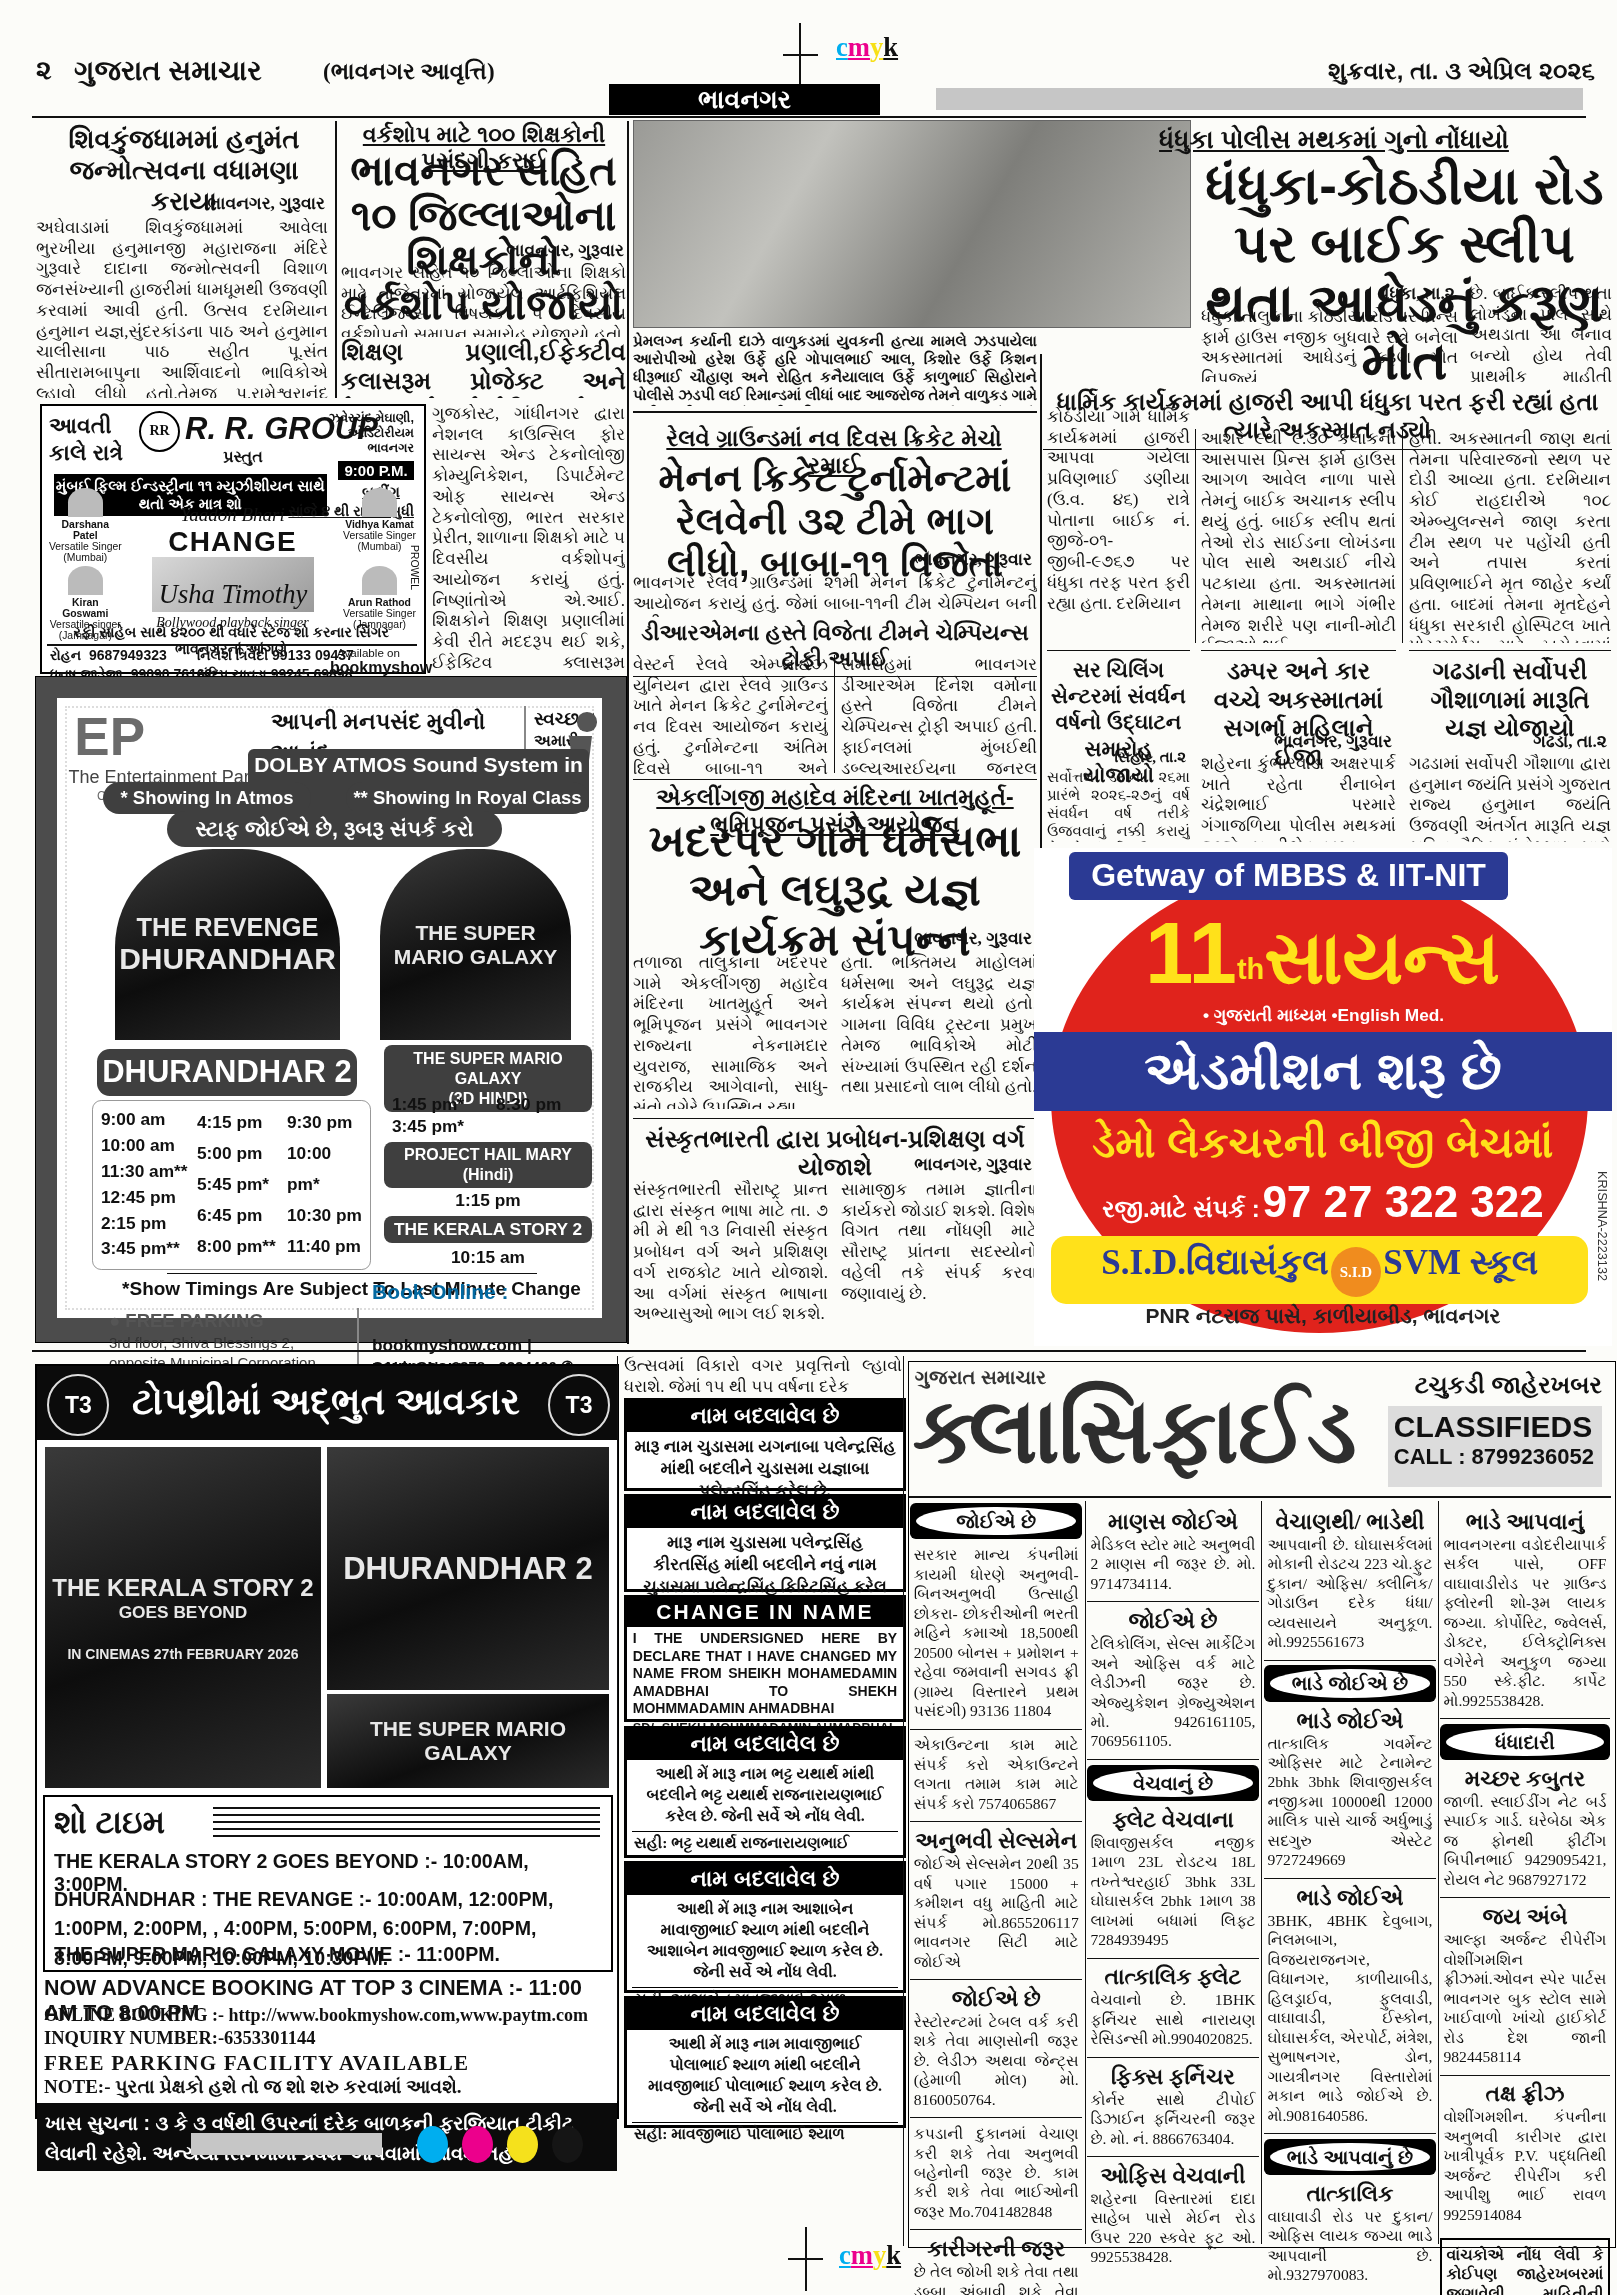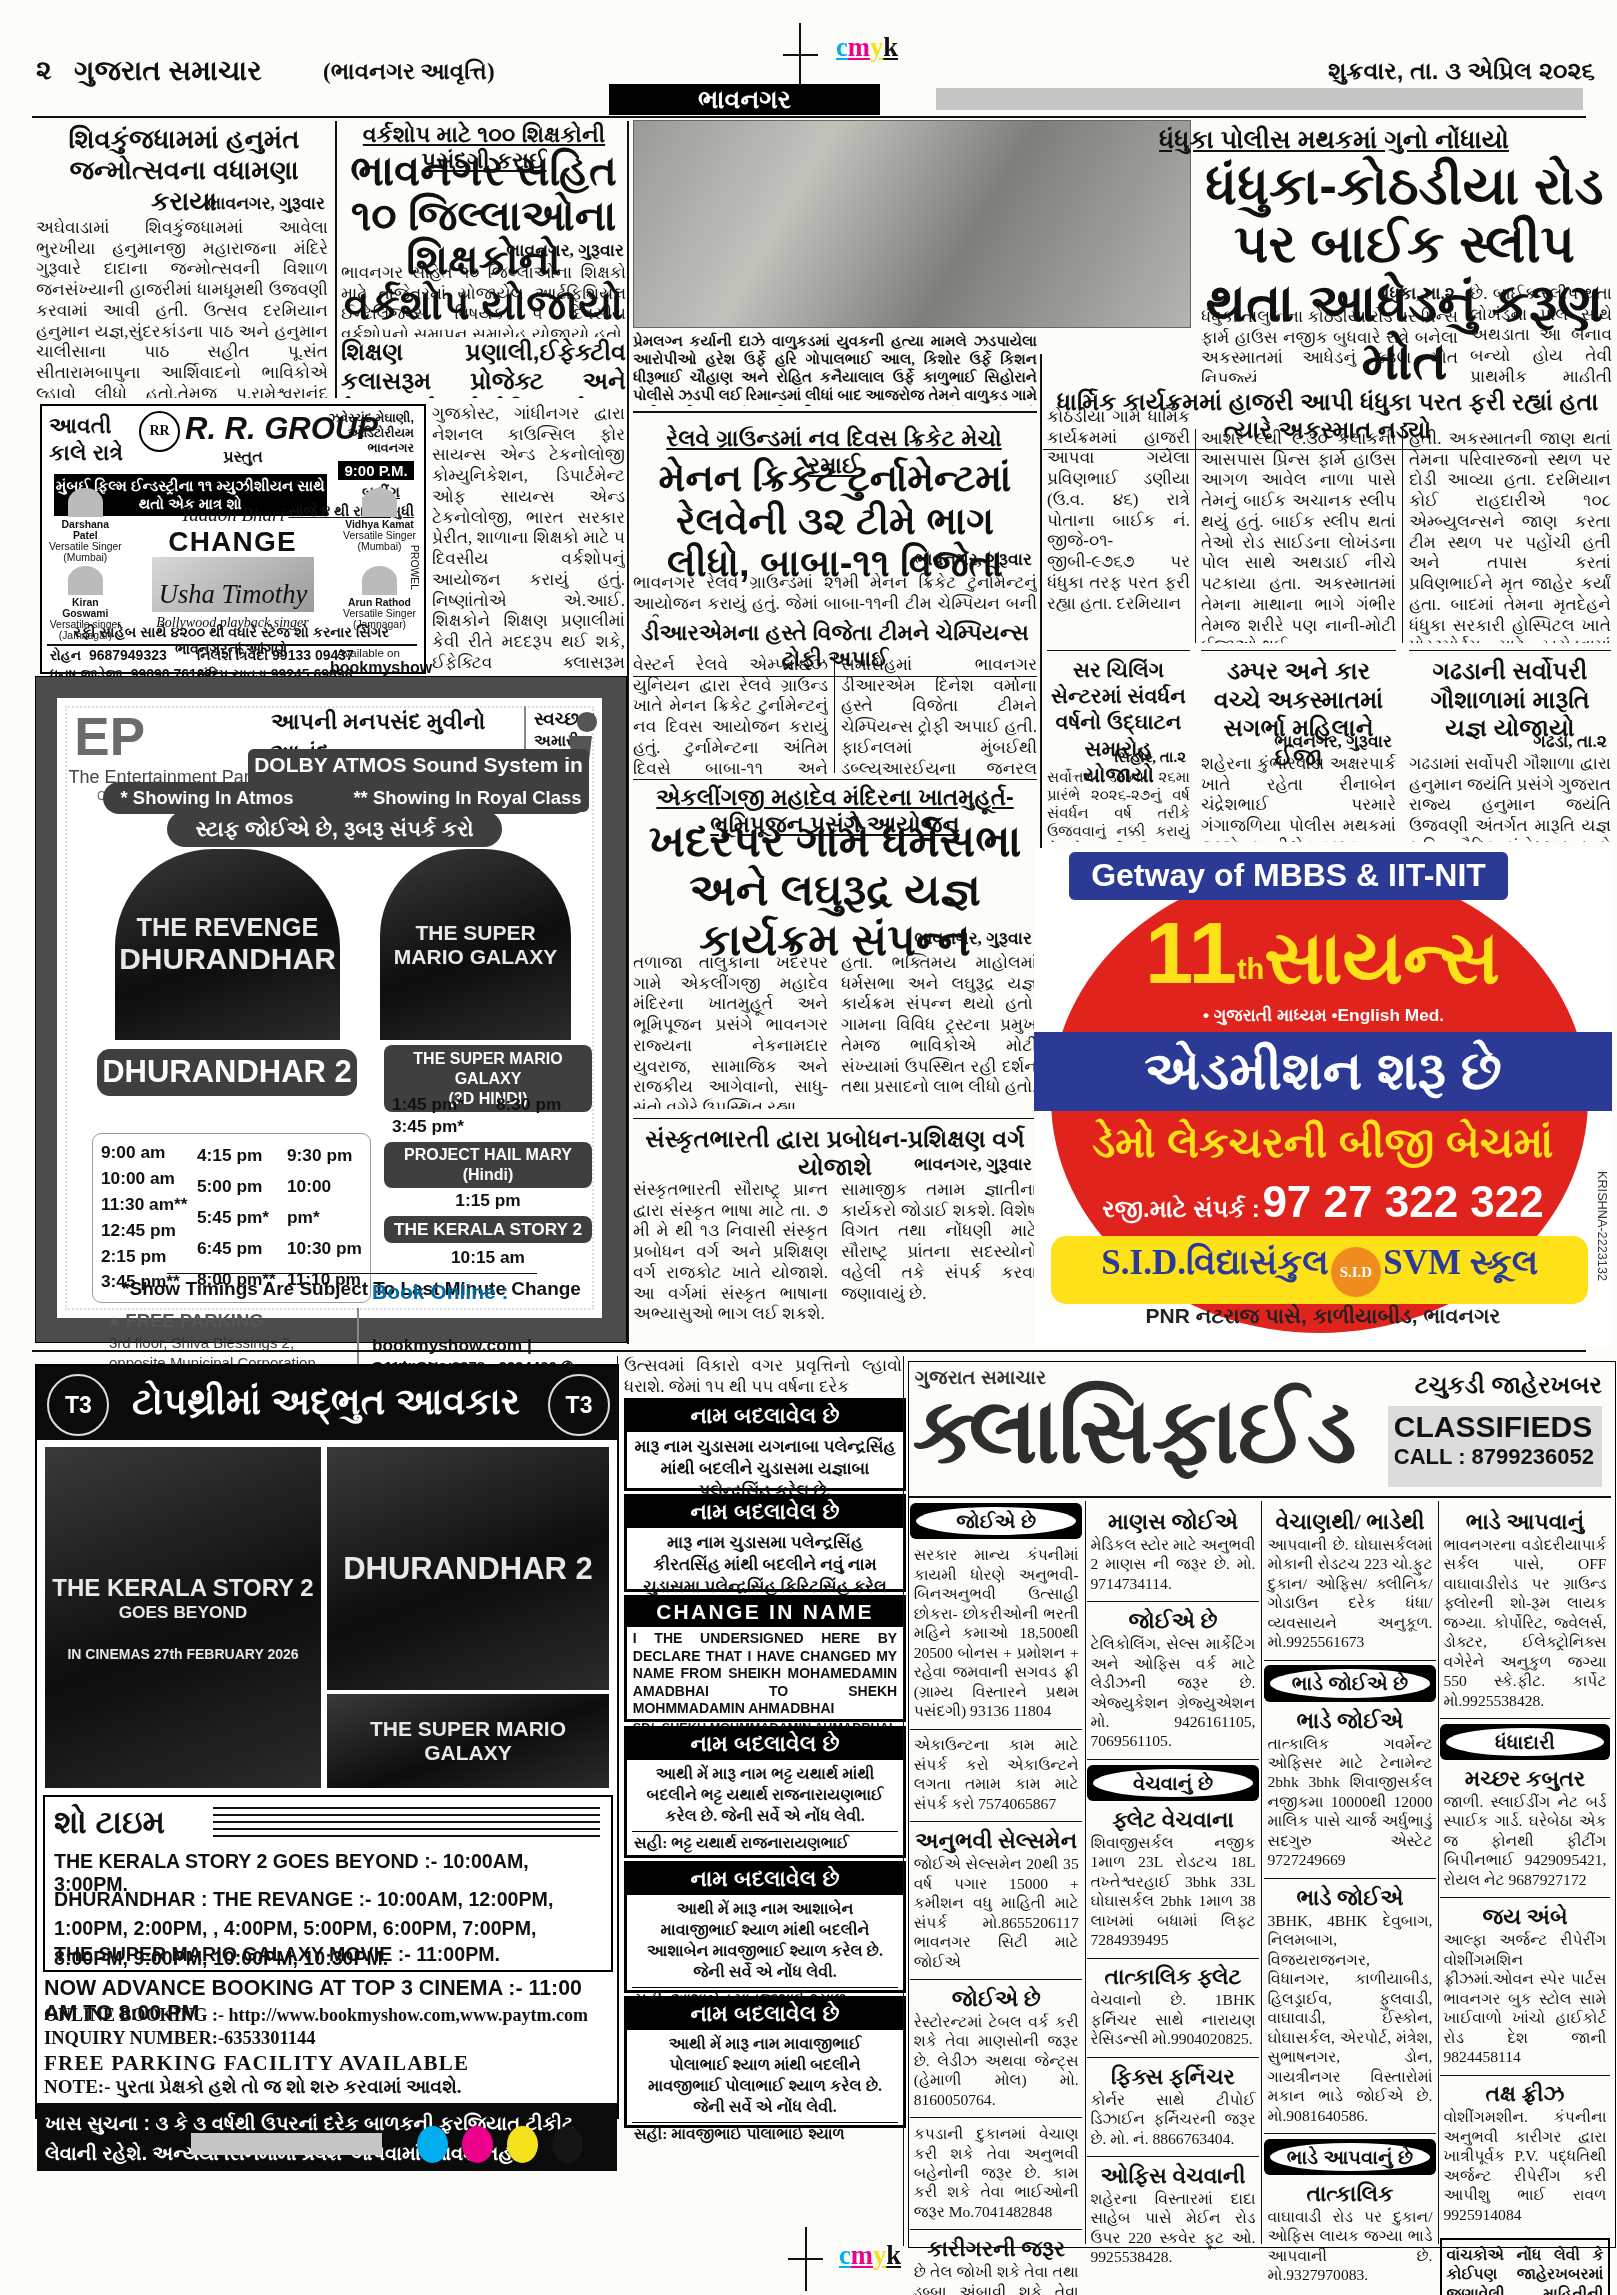--- a/index.html
+++ b/index.html
@@ -145,41 +145,41 @@
       <div class="a darkpill" style="left:110px;top:113px;width:335px;font-size:21.4px;line-height:1.7;">સ્ટાફ જોઈએ છે, રૂબરૂ સંપર્ક કરો</div>
       <div class="a poster" style="left:58px;top:151px;width:225px;height:191px;border-radius:98px 98px 0 0;font-size:25.4px;flex-direction:column;">
         <div>THE REVENGE</div>
         <div style="font-size:30px;">DHURANDHAR</div>
       </div>
       <div class="a poster" style="left:323px;top:151px;width:191px;height:191px;border-radius:87px 87px 0 0;font-size:21px;flex-direction:column;">
         <div>THE SUPER</div>
         <div>MARIO GALAXY</div>
       </div>
       <div class="a darkpill" style="left:40px;top:351px;width:260px;font-size:31px;line-height:1.5;border-radius:12.7px;">DHURANDHAR 2</div>
-      <div class="a" style="left:35px;top:402px;width:277px;height:168px;border:1.7px solid #999;border-radius:9.2px;margin-top:33px;">
+      <div class="a" style="left:35px;top:402px;width:277px;height:168px;border:1.7px solid #999;border-radius:9.2px;">
         <div class="a sans b" style="left:8px;top:5.8px;width:87px;font-size:17.3px;line-height:1.5;">
           <div>9:00 am</div>
             <div>10:00 am</div>
             <div>11:30 am**</div>
             <div>12:45 pm</div>
             <div>2:15 pm</div>
             <div>3:45 pm**</div>
         </div>
         <div class="a sans b" style="left:104px;top:5.8px;width:87px;font-size:17.3px;line-height:1.8;">
           <div>4:15 pm</div>
             <div>5:00 pm</div>
             <div>5:45 pm*</div>
             <div>6:45 pm</div>
             <div>8:00 pm**</div>
         </div>
         <div class="a sans b" style="left:194px;top:5.8px;width:81px;font-size:17.3px;line-height:1.8;">
           <div>9:30 pm</div>
             <div>10:00 pm*</div>
             <div>10:30 pm</div>
-            <div>11:10 pm</div>
+            <div>11:40 pm</div>
         </div>
       </div>
       <div class="a darkpill" style="left:327px;top:347px;width:208px;font-size:16px;line-height:1.25;border-radius:8px;padding:3.5px 0;">
         <div>THE SUPER MARIO GALAXY</div>
         <div>(3D HINDI)</div>
       </div>
       <div class="a sans b" style="left:335px;top:396px;font-size:17.3px;">1:45 pm*</div>
       <div class="a sans b" style="left:439px;top:396px;font-size:17.3px;">8:30 pm</div>
       <div class="a sans b" style="left:335px;top:418px;font-size:17.3px;">3:45 pm*</div>
       <div class="a darkpill" style="left:327px;top:444px;width:208px;font-size:16px;line-height:1.25;border-radius:8px;padding:2.9px 0;">

